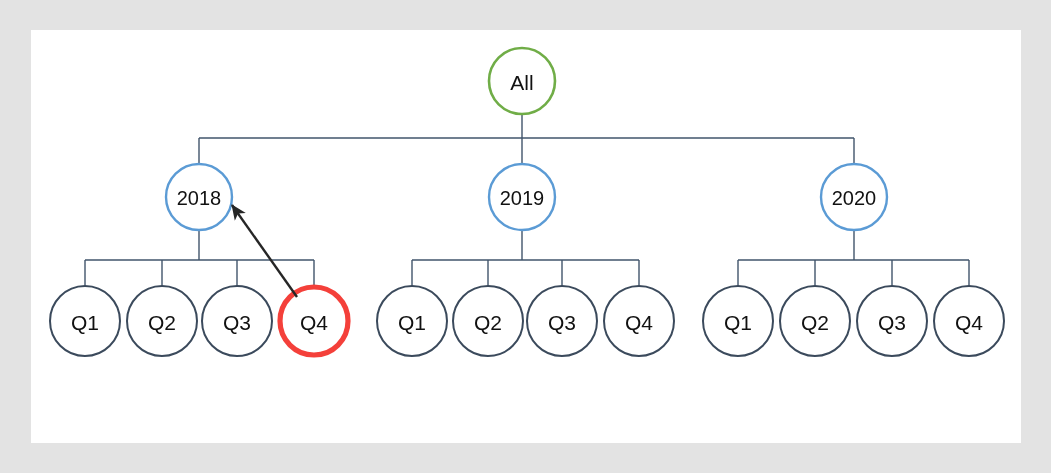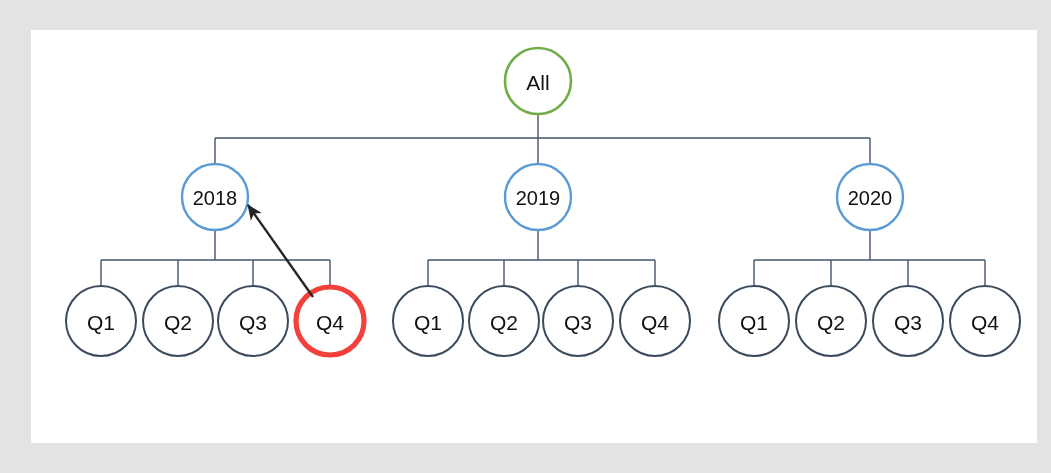--- a/index.html
+++ b/index.html
@@ -20,21 +20,20 @@
     height: 473px;
     background: #e3e3e3;
   }
   #canvas {
     position: absolute;
     left: 31px;
     top: 30px;
     width: 990px;
     height: 413px;
     background: #ffffff;
-    padding-left: 16px;
   }
   #tree-svg {
     display: block;
     width: 990px;
     height: 413px;
   }
   .node-label {
     font-family: "Liberation Sans", sans-serif;
     font-size: 21px;
     fill: #111111;

